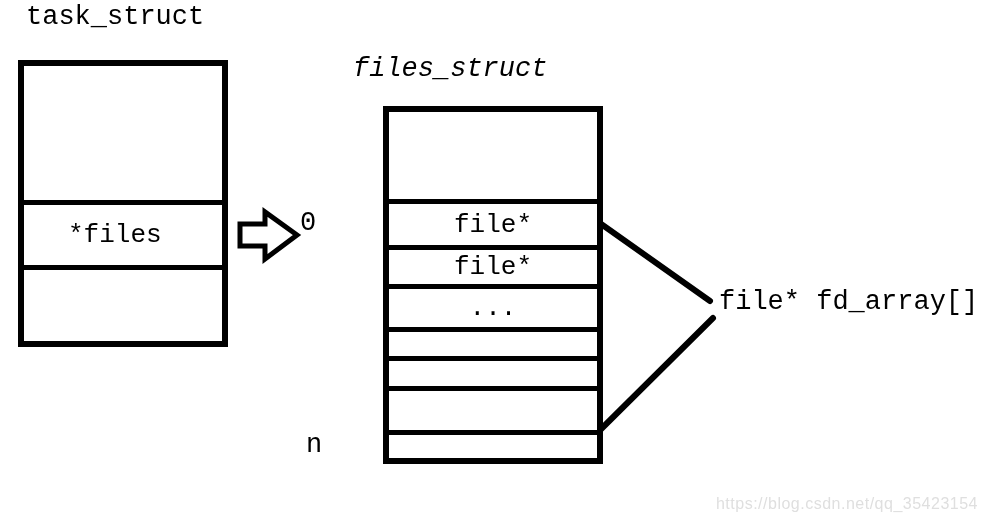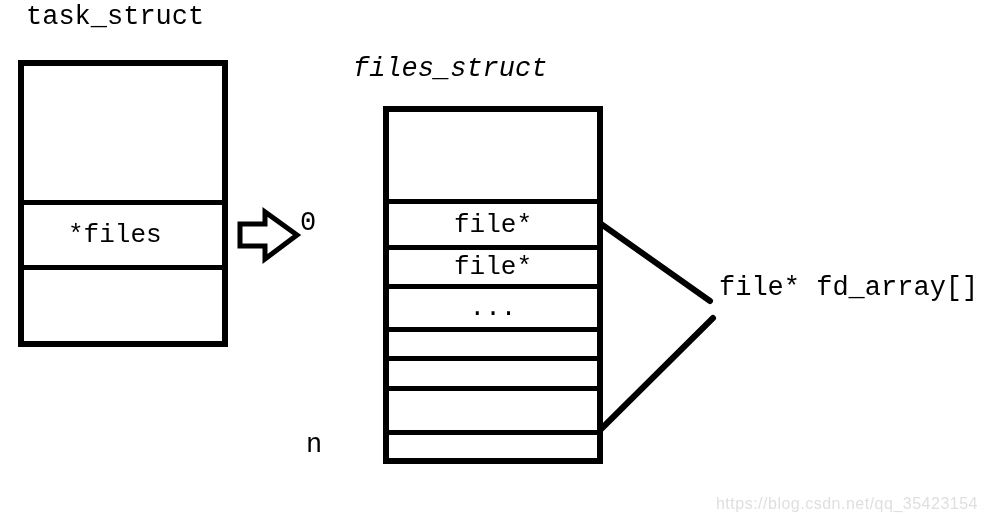--- a/index.html
+++ b/index.html
@@ -47,21 +47,21 @@
   .files-box .row:nth-child(4) { height: 43px; }
   .files-box .row:nth-child(5) { height: 29px; }
   .files-box .row:nth-child(6) { height: 30px; }
   .files-box .row:nth-child(7) { height: 44px; }
   .files-box .row:nth-child(8) { height: 23px; }
 
   .title-task  { left: 26px;  top: 3px;   }
   .title-files { left: 353px; top: 55px; font-style: italic;  }
   .idx-zero    { left: 300px; top: 209px; }
   .idx-n       { left: 306px; top: 431px; }
-  .fd-array    { left: 719px; top: 274px; text-align: center; }
+  .fd-array    { left: 719px; top: 288px; text-align: center; }
 
   .overlay {
     position: absolute;
     left: 0; top: 0;
     width: 990px; height: 528px;
     pointer-events: none;
   }
   .overlay line    { stroke: var(--line, #000000); stroke-width: 6; stroke-linecap: round; }
   .overlay polygon { stroke: var(--line, #000000); stroke-width: 5; fill: var(--background, #ffffff); stroke-linejoin: miter; }
 

